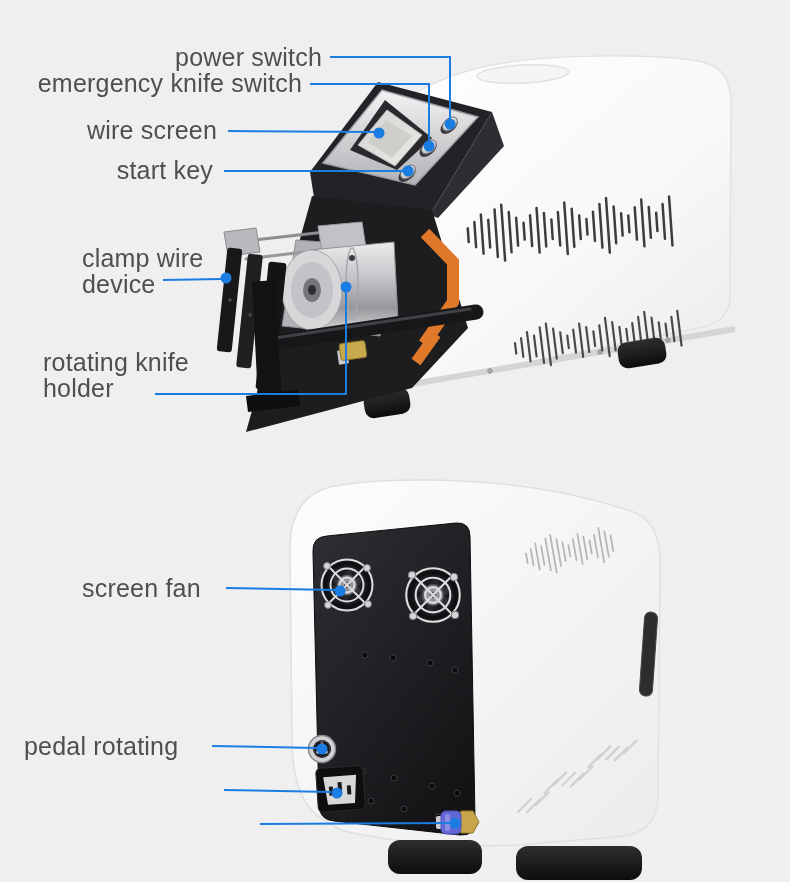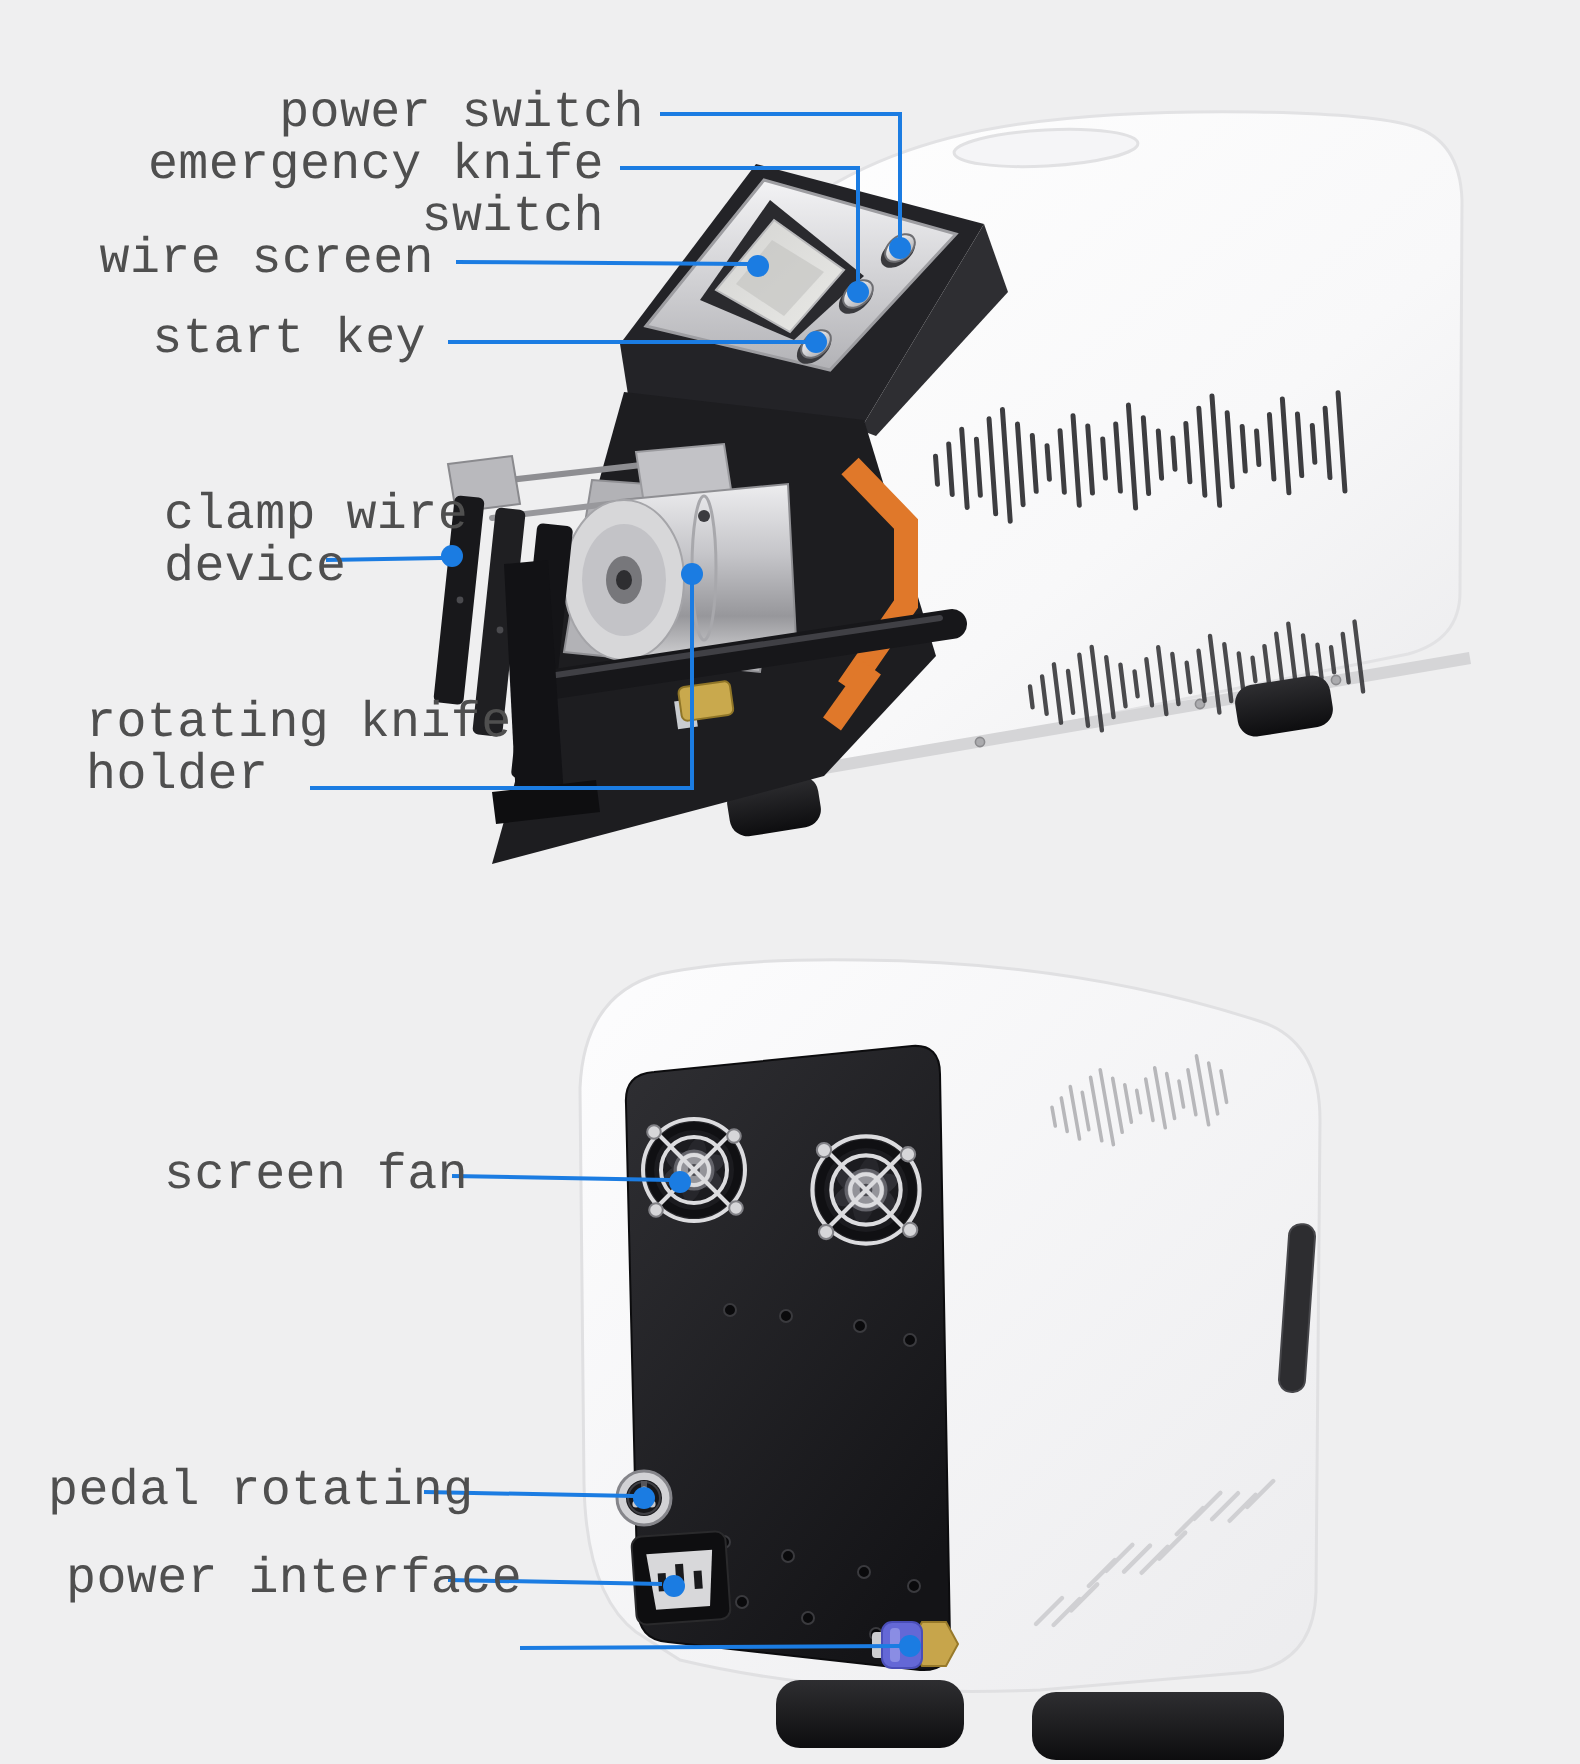--- a/index.html
+++ b/index.html
@@ -2,21 +2,21 @@
 <html style="--bg: #efeff0; --accent: #1b7ce2; --label: #4f4f4f; --orange: #e0782a;"><head>
 <meta charset="utf-8">
 <style>
   :root{
     --bg:#efeff0; --accent:#1b7ce2; --label:#4f4f4f; --orange:#e0782a;
   }
   html,body{margin:0;padding:0;background:var(--bg);}
   .canvas{
     position:relative;width:790px;height:882px;overflow:hidden;
     background:var(--bg);
-    font-family:Liberation Mono, monospace;
+    font-family:Liberation Sans, sans-serif;
   }
   .scene{position:absolute;left:0;top:0;}
   .label{
     position:absolute;
     font-size:25px;
     line-height:1.04;
     color:var(--label);
     white-space:pre-line;
     letter-spacing:0.2px;
   }
@@ -330,15 +330,14 @@
 <div class="label r" style="left:0;top:44px;width:322px">power switch</div>
 <div class="label r" style="left:0;top:70px;width:302px">emergency knife switch</div>
 <div class="label r" style="left:0;top:117px;width:217px">wire screen</div>
 <div class="label r" style="left:0;top:157px;width:213px">start key</div>
 <div class="label" style="left:82px;top:245px">clamp wire
 device</div>
 <div class="label" style="left:43px;top:349px">rotating knife
 holder</div>
 <div class="label" style="left:82px;top:575px">screen fan</div>
 <div class="label" style="left:24px;top:733px">pedal rotating</div>
-<div class="label" style="left:33px;top:777px">power interface</div>
 
 </div>
 
 </body></html>

